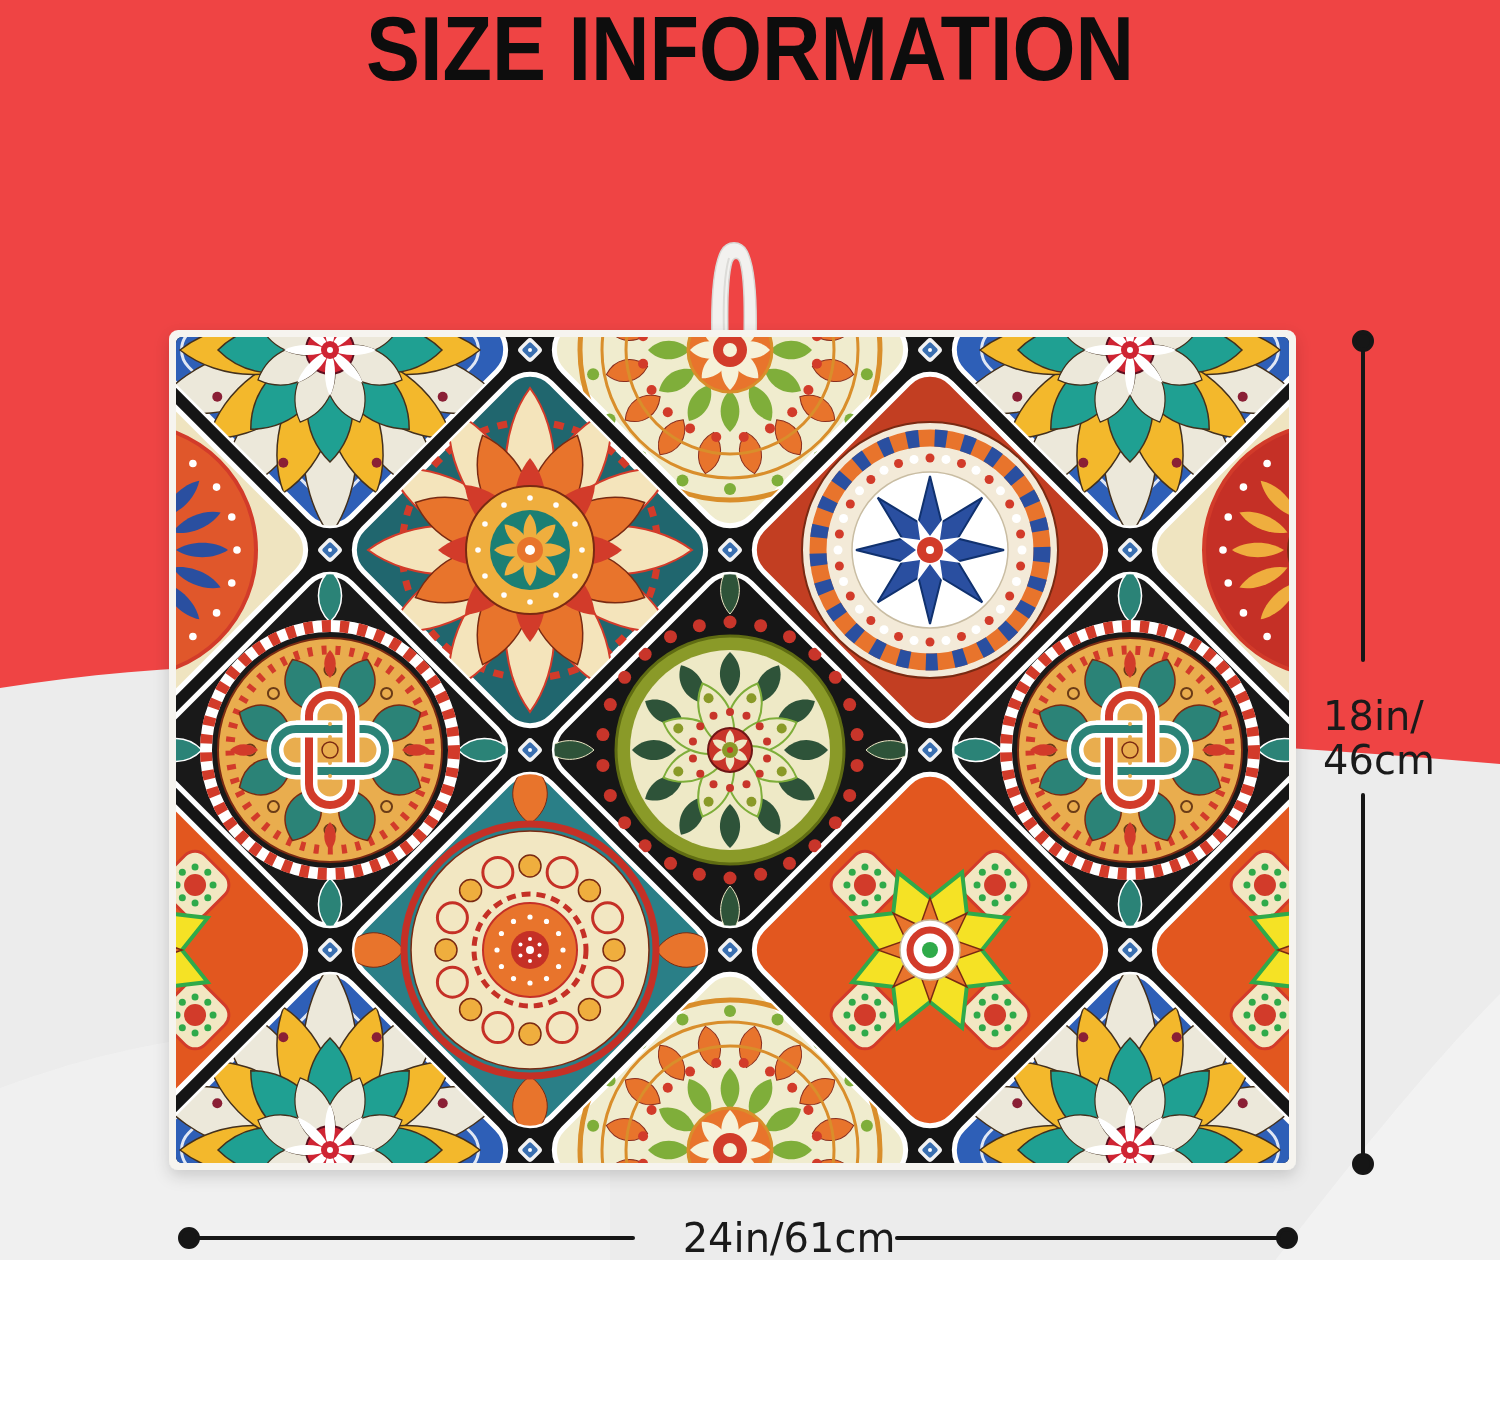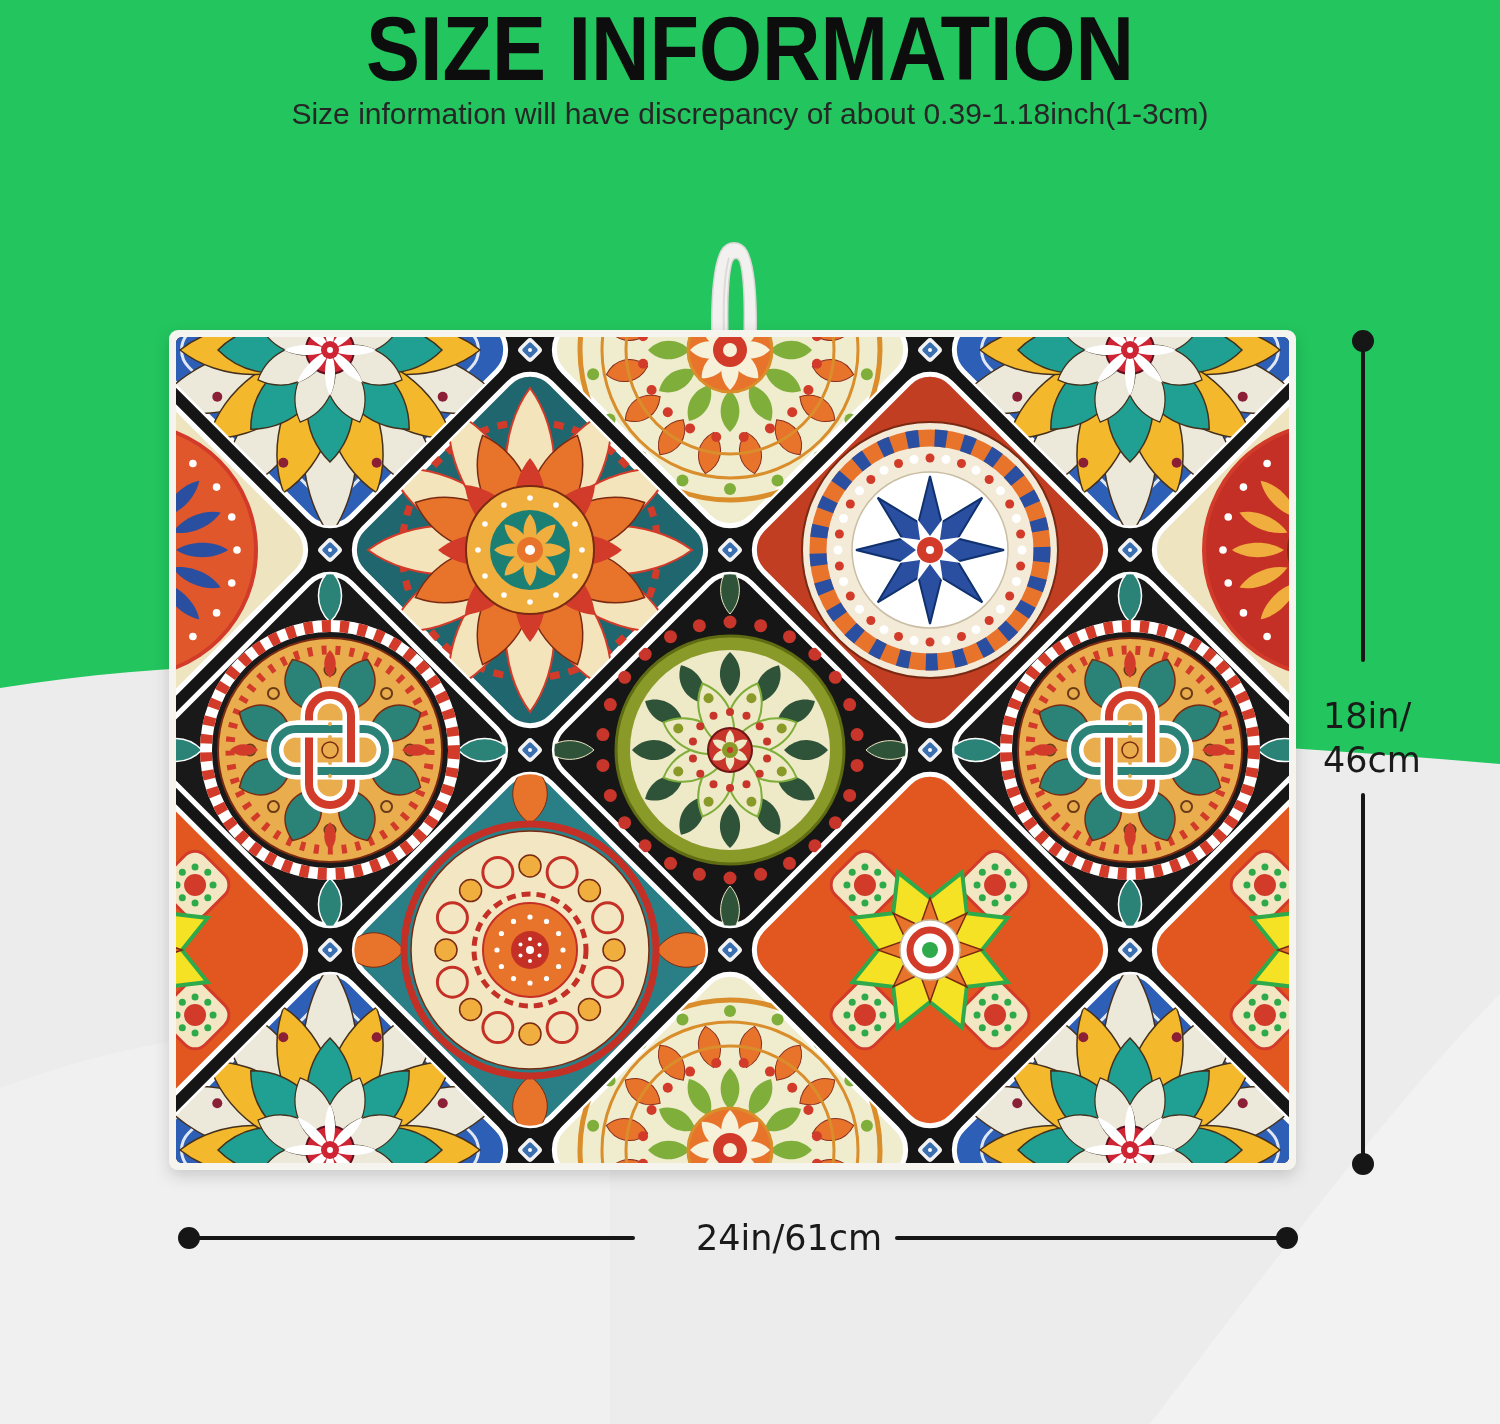--- a/index.html
+++ b/index.html
@@ -1,33 +1,32 @@
 <!DOCTYPE html>
 <html><head>
 <meta charset="utf-8">
 <style>
   html,body{margin:0;padding:0;background:#fff;}
-  .page{position:relative;width:1500px;height:1424px;background:#22c55e;overflow:hidden;
+  .page{position:relative;width:1500px;height:1260px;background:#ef4444;overflow:hidden;
         font-family:"Liberation Sans",sans-serif;}
   #scene{position:absolute;left:0;top:0;}
   .title{position:absolute;top:4px;left:0;width:100%;margin:0;text-align:center;
          font-size:90px;line-height:1;font-weight:700;letter-spacing:0;
          transform:scaleX(.9);}
   .subtitle{position:absolute;top:97px;left:0;width:100%;margin:0;text-align:center;
          font-size:30px;font-weight:400;}
-  .dim{position:absolute;font-family:"DejaVu Sans",sans-serif;font-size:35px;line-height:44px;}
+  .dim{position:absolute;font-family:"DejaVu Sans",sans-serif;font-size:40px;line-height:44px;}
   .dim-height{left:1323px;top:694px;text-align:left;}
   .dim-width{left:757px;top:1216px;transform:translateX(-50%);white-space:nowrap;}
 </style>
 </head>
 <body>
 
 <div class="page">
   <h1 class="title" style="color: rgb(13, 13, 13);">SIZE INFORMATION</h1>
-  <p class="subtitle" style="color: rgb(38, 38, 38);">Size information will have discrepancy of about 0.39-1.18inch(1-3cm)</p>
 
   <svg id="scene" width="1500" height="1424" viewBox="0 0 1500 1424">
       <g>
         <path d="M0 688 C260 646 520 668 780 702 C1030 736 1270 744 1500 764 L1500 1424 L0 1424 Z" fill="#ececec"></path>
         <path d="M0 1088 C230 1002 430 1018 610 1110 L610 1424 L0 1424 Z" fill="#f4f4f4" opacity="0.55"></path>
         <path d="M1150 1424 C1292 1236 1412 1082 1500 994 L1500 1424 Z" fill="#f4f4f4" opacity="0.8"></path>
       </g>
       <defs>
         <filter id="matShadow" x="-5%" y="-5%" width="110%" height="112%">
           <feDropShadow dx="0" dy="6" stdDeviation="8" flood-color="#000000" flood-opacity="0.16"></feDropShadow>

